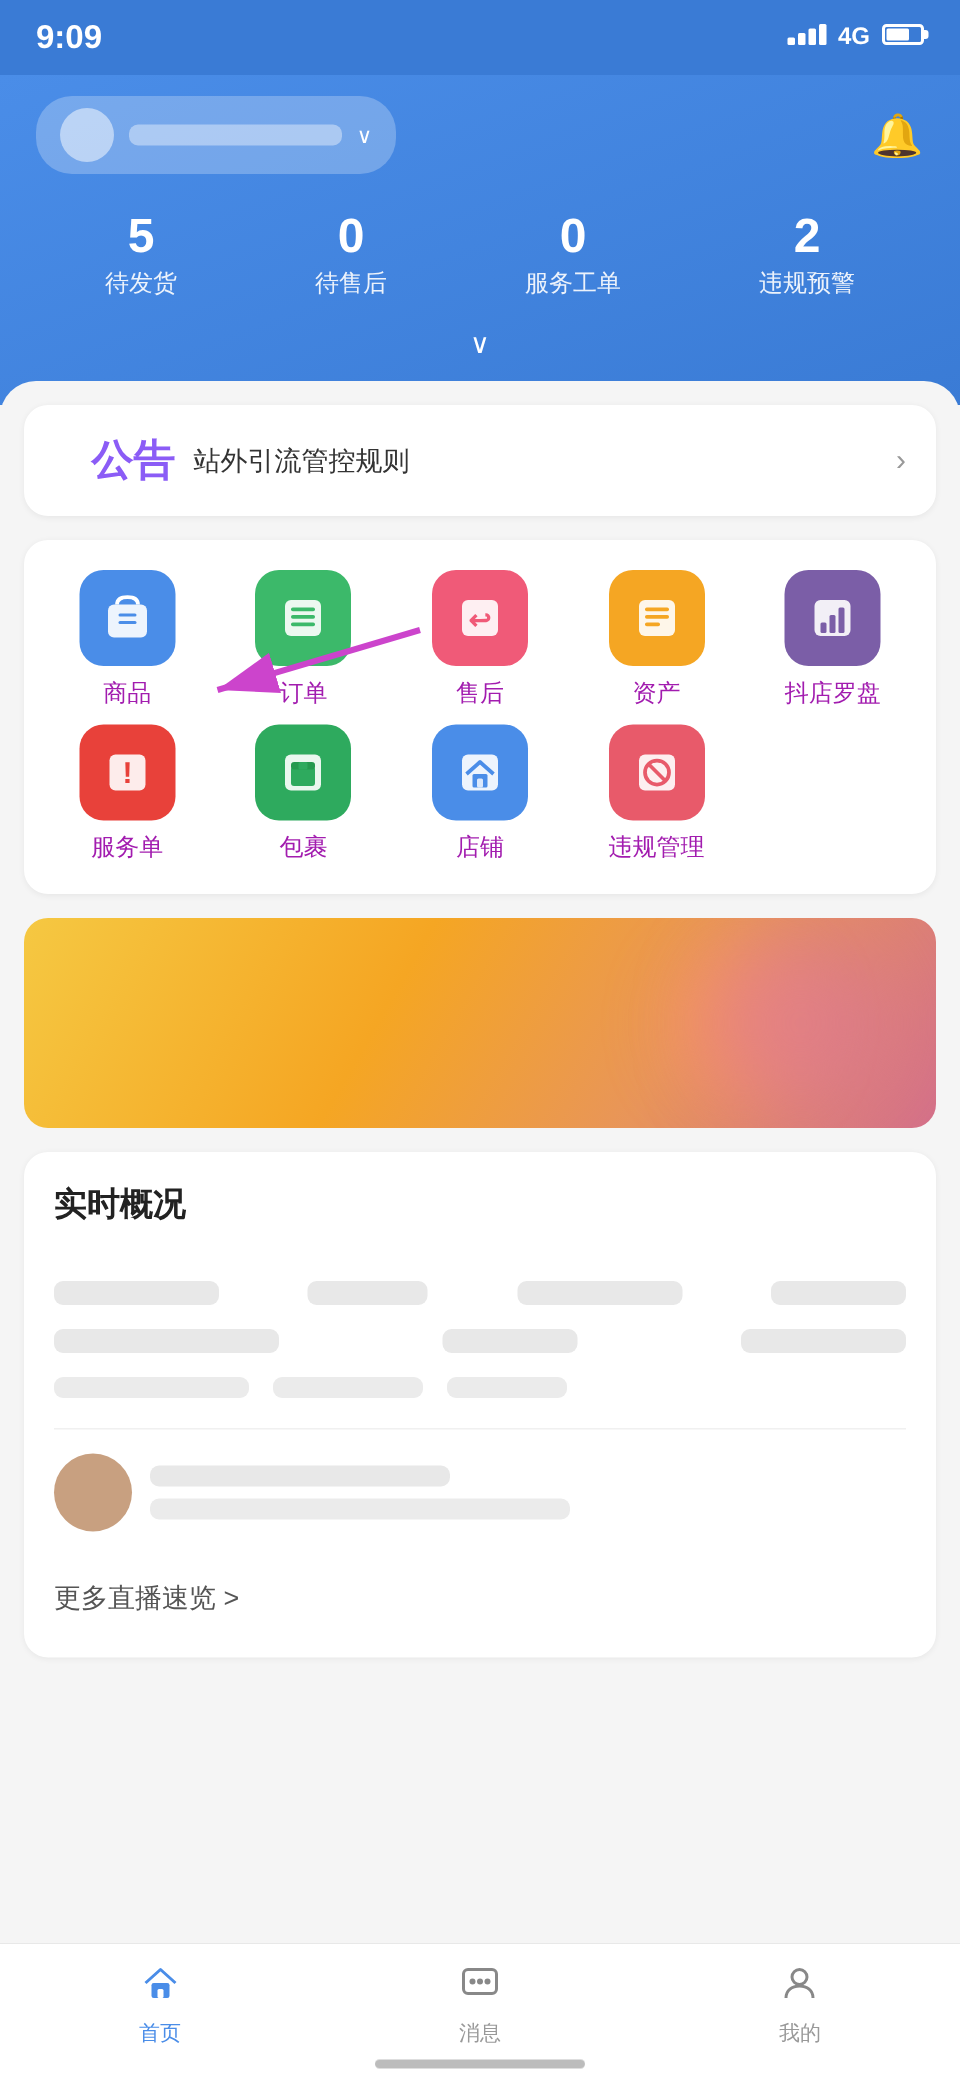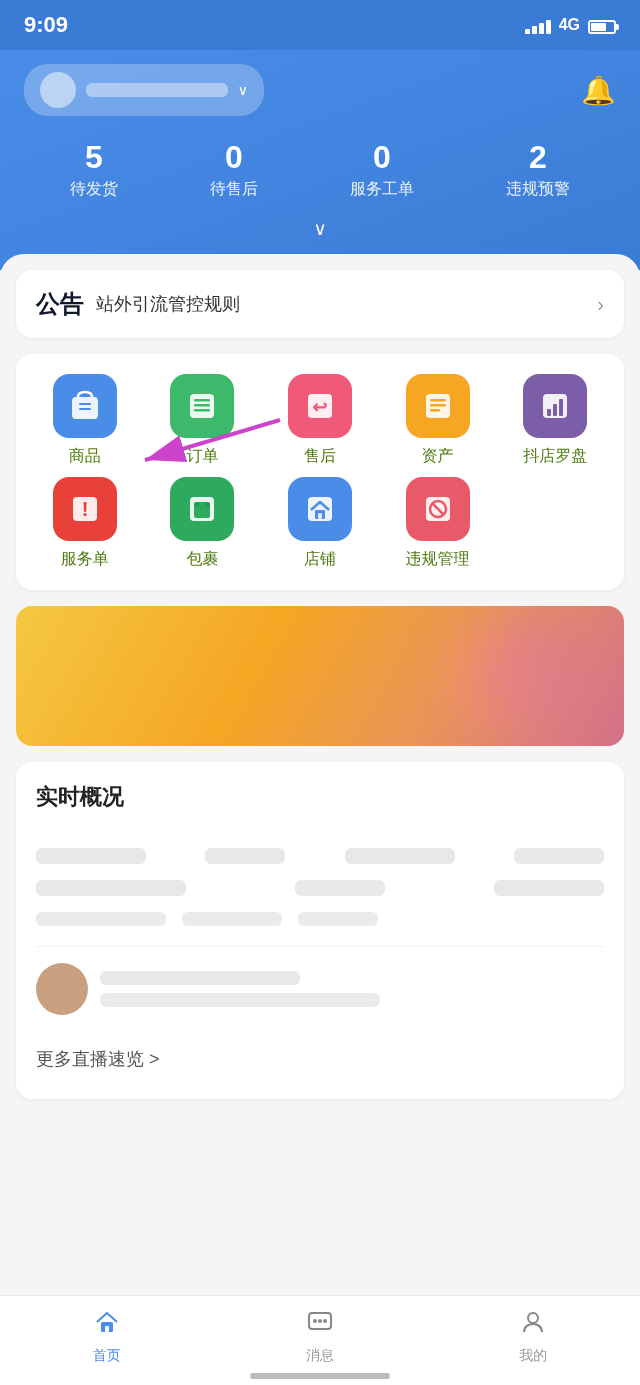--- a/index.html
+++ b/index.html
@@ -22,21 +22,21 @@
       padding: 10px 24px;
       height: 50px;
     }
     .status-time {
       color: white;
       font-size: 22px;
       font-weight: 600;
     }
     .status-icons {
       display: flex;
-      align-items: flex-end;
+      align-items: flex-start;
       gap: 8px;
       color: white;
       font-size: 14px;
     }
     .signal-dots {
       display: flex;
       gap: 2px;
       align-items: flex-end;
     }
     .signal-dots span {
@@ -152,24 +152,25 @@
     .announcement {
       background: white;
       border-radius: 16px;
       padding: 18px 20px;
       display: flex;
       align-items: center;
       margin-bottom: 16px;
       box-shadow: 0 1px 4px rgba(0,0,0,0.06);
     }
     .ann-label {
-      font-size: 24px;
+      font-size: 28px;
       font-weight: 700;
-      color: #0f172a;
+      color: #8b5cf6;
       margin-right: 12px;
+      margin-left: 25px;
     }
     .ann-text {
       flex: 1;
       font-size: 18px;
       color: #333;
     }
     .ann-arrow {
       color: #999;
       font-size: 20px;
     }
@@ -209,21 +210,21 @@
     .menu-icon.orange { background: #f5a623; }
     .menu-icon.purple { background: #7b5ea7; }
     .menu-icon.red { background: #e8413a; }
     .menu-icon.dark-green { background: #2eaa5e; }
     .menu-icon.blue2 { background: #4a8de8; }
     .menu-icon.red2 { background: #e85a6a; }
     .menu-icon.gray { background: #e0e0e0; }
 
     .menu-label {
       font-size: 16px;
-      color: #4d7c0f;
+      color: #a21caf;
       text-align: right;
     }
 
     
     .banner {
       border-radius: 16px;
       height: 140px;
       background: linear-gradient(120deg, #f5c842 0%, #f5a623 40%, #e8955a 70%, #d4708a 100%);
       margin-bottom: 16px;
       position: relative;

